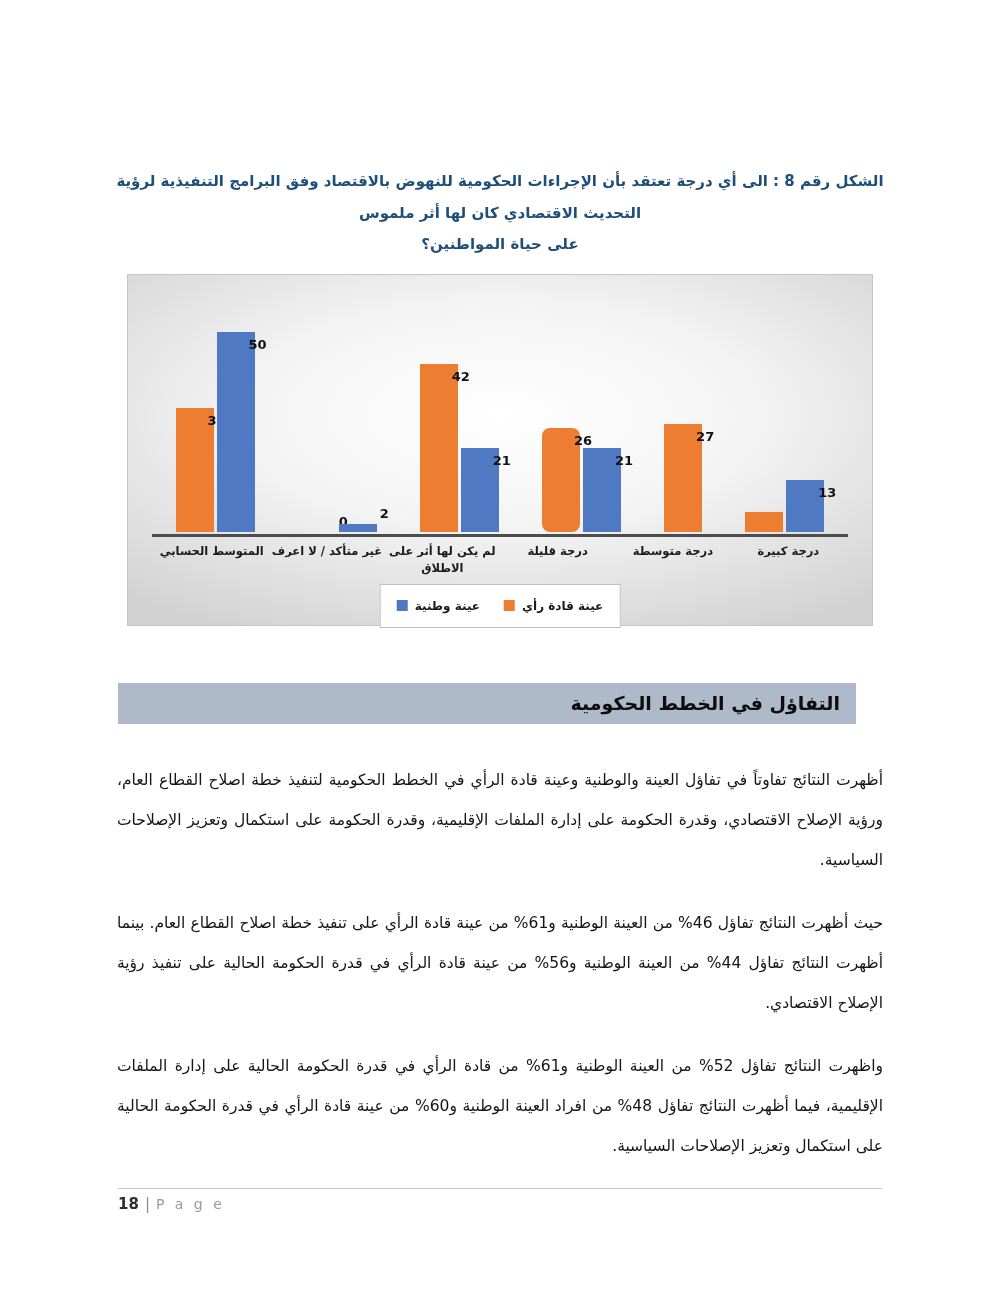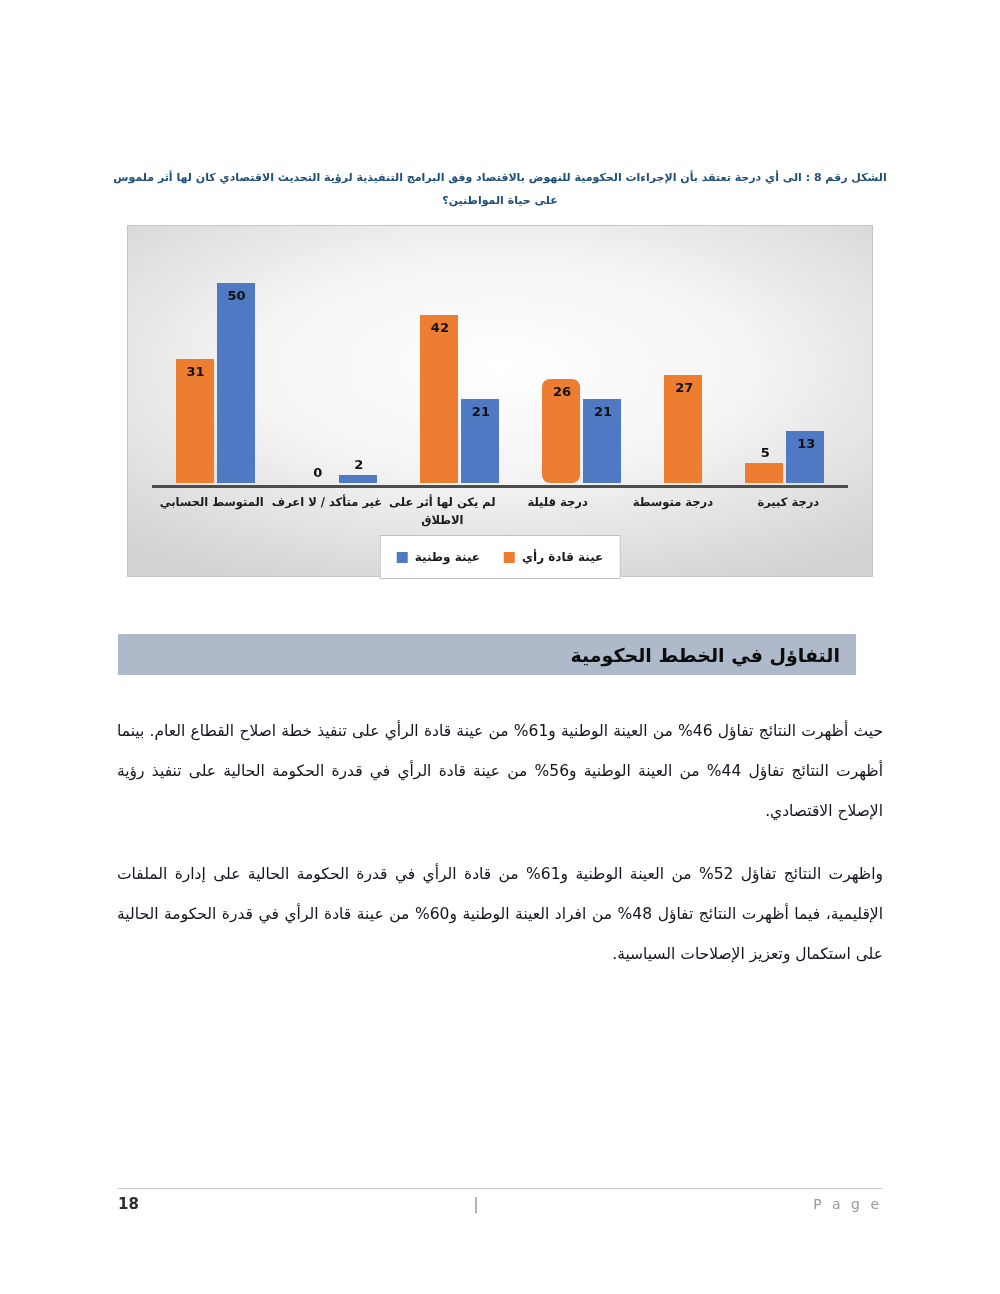--- a/index.html
+++ b/index.html
@@ -5,36 +5,36 @@
   * { margin:0; padding:0; box-sizing:border-box; }
   html,body { background:#ffffff; }
   body { font-family:"DejaVu Sans", sans-serif; }
   .page {
     position:relative; width:1000px; height:1294px; margin:0 auto;
     background:#ffffff; overflow:hidden;
   }
   
   .fig-title {
     margin:166px auto 12px; width:800px; direction:rtl; text-align:center;
-    color:#1F4E79; font-weight:bold; font-size:11px; line-height:2.1;
+    color:#1F4E79; font-weight:bold; font-size:15px; line-height:2.1;
   }
   
   .chart {
     position:relative; width:746px; height:352px; margin:13px auto 0;
     background:radial-gradient(ellipse 75% 70% at 50% 40%, #ffffff 0%, #f4f4f4 45%, #d2d2d2 100%);
     border:1px solid #c6c6c6;
   }
   .chart-groups {
     position:absolute; left:26px; right:26px; bottom:93px; height:225px;
     display:flex; justify-content:space-around; align-items:flex-end;
   }
   .group { display:flex; align-items:flex-end; gap:3px; }
   .bar { position:relative; width:38px; }
   .bar-value {
-    position:absolute; left:1px; width:100%; text-align:center;
+    position:absolute; left:12px; width:100%; text-align:right;
     font-weight:bold; font-size:13px; color:#111;
   }
   .bar-value.inside { top:5px; }
   .bar-value.above { bottom:calc(100% + 3px); }
   .axis-line {
     position:absolute; left:24px; right:24px; top:259px; height:3px;
     background:#4d4d4d;
   }
   .chart-xlabels {
     position:absolute; left:26px; right:26px; top:268px;
@@ -66,21 +66,21 @@
     width:766px; margin:36px auto 0; direction:rtl;
   }
   .body-text p {
     text-align:justify; font-size:15.5px; line-height:40px; color:#14141c;
     margin-bottom:23px;
   }
   
   .footer {
     position:absolute; left:118px; right:118px; top:1188px;
     border-top:1px solid #c9c9c9; padding-top:6px;
-    display:flex; justify-content:space-between; align-items:baseline; gap:6px;
+    display:flex; justify-content:flex-start; align-items:baseline; gap:6px;
     direction:ltr;
   }
   .footer .pg-num { font-weight:bold; font-size:15px; color:#2e2e2e; }
   .footer .pg-sep { font-size:15px; color:#8a8a8a; }
   .footer .pg-word { font-size:14px; color:#9a9a9a; letter-spacing:3px; }
 </style>
 </head>
 <body>
 
 <div class="page">
@@ -157,20 +157,21 @@
           <span class="legend-label">عينة قادة رأي</span>
         </div>
       </div>
   </div>
 
   <div class="section-bar">
     <span>التفاؤل في الخطط الحكومية</span>
   </div>
 
   <div class="body-text">
+    <p>أظهرت النتائج تفاوتاً في تفاؤل العينة والوطنية وعينة قادة الرأي في الخطط الحكومية لتنفيذ خطة اصلاح القطاع العام، ورؤية الإصلاح الاقتصادي، وقدرة الحكومة على إدارة الملفات الإقليمية، وقدرة الحكومة على استكمال وتعزيز الإصلاحات السياسية.</p>
     <p>حيث أظهرت النتائج تفاؤل 46% من العينة الوطنية و61% من عينة قادة الرأي على تنفيذ خطة اصلاح القطاع العام. بينما أظهرت النتائج تفاؤل 44% من العينة الوطنية و56% من عينة قادة الرأي في قدرة الحكومة الحالية على تنفيذ رؤية الإصلاح الاقتصادي.</p>
     <p>واظهرت النتائج تفاؤل 52% من العينة الوطنية و61% من قادة الرأي في قدرة الحكومة الحالية على إدارة الملفات الإقليمية، فيما أظهرت النتائج تفاؤل 48% من افراد العينة الوطنية و60% من عينة قادة الرأي في قدرة الحكومة الحالية على استكمال وتعزيز الإصلاحات السياسية.</p>
   </div>
 
   <div class="footer">
     <span class="pg-num">18</span>
     <span class="pg-sep">|</span>
     <span class="pg-word">P a g e</span>
   </div>
 

